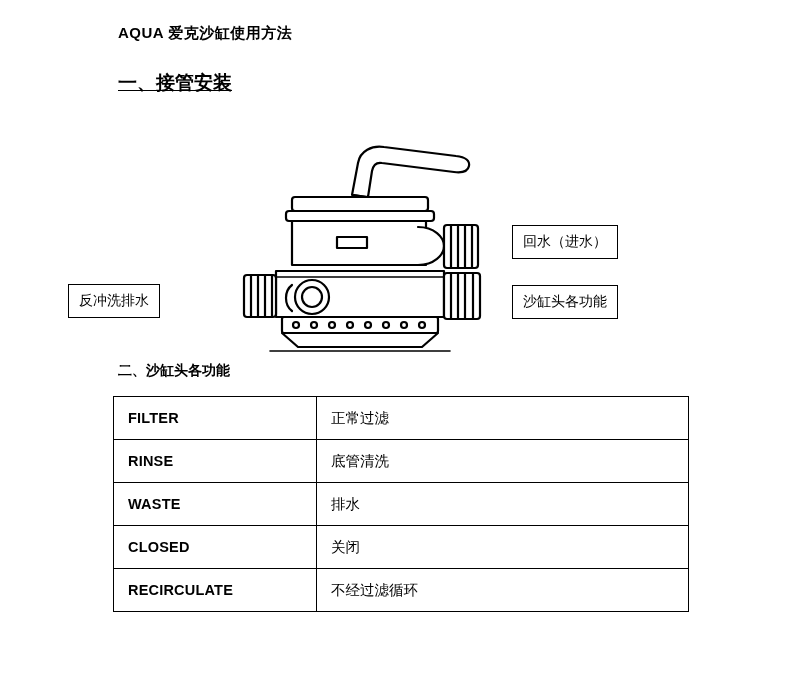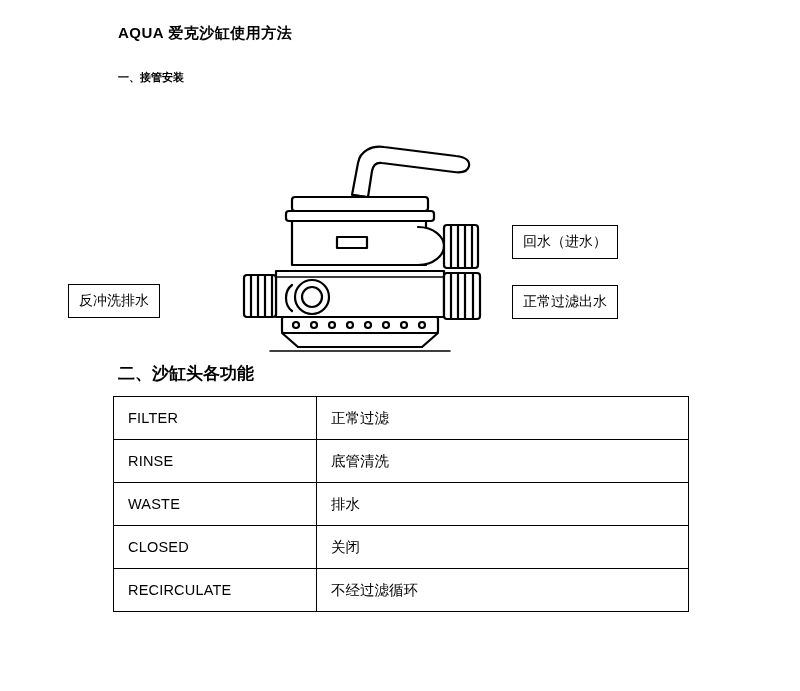--- a/index.html
+++ b/index.html
@@ -26,28 +26,29 @@
     left: 118px;
     top: 24px;
     font-size: 15px;
     font-weight: bold;
     letter-spacing: 0.5px;
   }
   .heading-1 {
     position: absolute;
     left: 118px;
     top: 70px;
-    font-size: 11px;
+    font-size: 19px;
     font-weight: bold;
+    text-decoration: underline;
   }
   .heading-2 {
     position: absolute;
     left: 118px;
     top: 362px;
-    font-size: 17px;
+    font-size: 14px;
     font-weight: bold;
   }
   .callout {
     position: absolute;
     border: 1px solid #000;
     background: #fff;
     font-size: 14px;
     padding: 7px 10px;
     white-space: nowrap;
     box-sizing: border-box;
@@ -81,21 +82,21 @@
   }
   table.func-table td {
     border: 1px solid #000;
     height: 42px;
     padding: 0 0 0 14px;
     font-size: 14.5px;
     vertical-align: middle;
   }
   td.col-en {
     width: 188px;
-    font-weight: normal;
+    font-weight: bold;
     letter-spacing: 0.2px;
   }
   td.col-cn {
     padding-left: 16px;
     font-weight: normal;
     margin-top: 23px;
   }
 </style>
 </head>
 <body>
@@ -156,21 +157,21 @@
         <circle cx="192" cy="200" r="3"></circle>
 
         <path d="M52 208 L68 222 L192 222 L208 208 Z" fill="#fff"></path>
         <line x1="40" y1="226" x2="220" y2="226" stroke-width="1.6"></line>
       </g>
     </svg>
   </div>
 
   <div class="callout callout-right-top">回水（进水）</div>
   <div class="callout callout-left">反冲洗排水</div>
-  <div class="callout callout-right-bottom">正常过滤出水</div>
+  <div class="callout callout-right-bottom">沙缸头各功能</div>
 
   <div class="heading-2">二、沙缸头各功能</div>
 
   <table class="func-table">
     <tbody>
       <tr>
         <td class="col-en">FILTER</td>
         <td class="col-cn">正常过滤</td>
       </tr>
       <tr>

